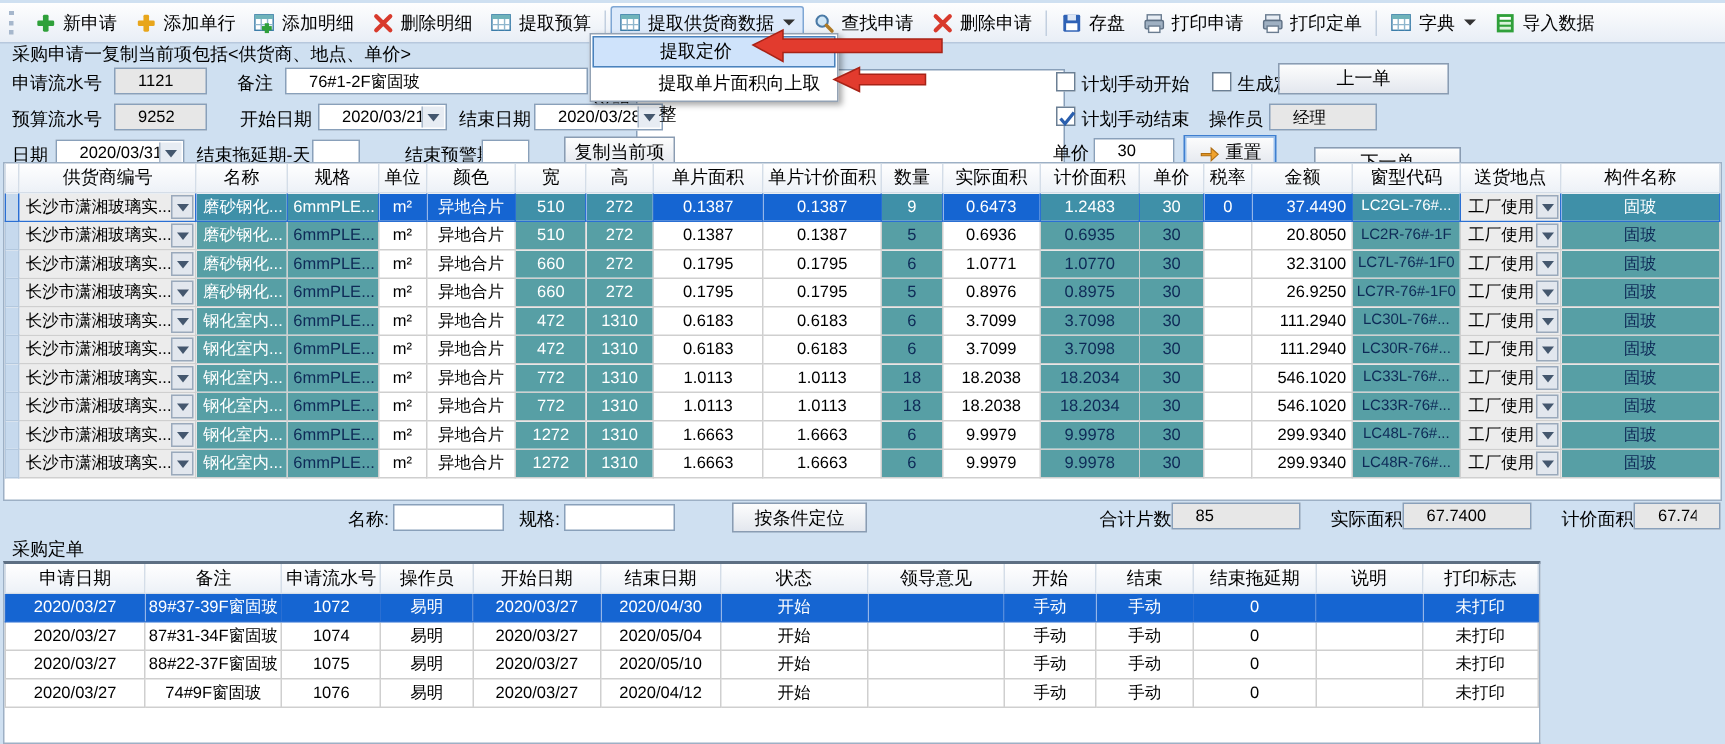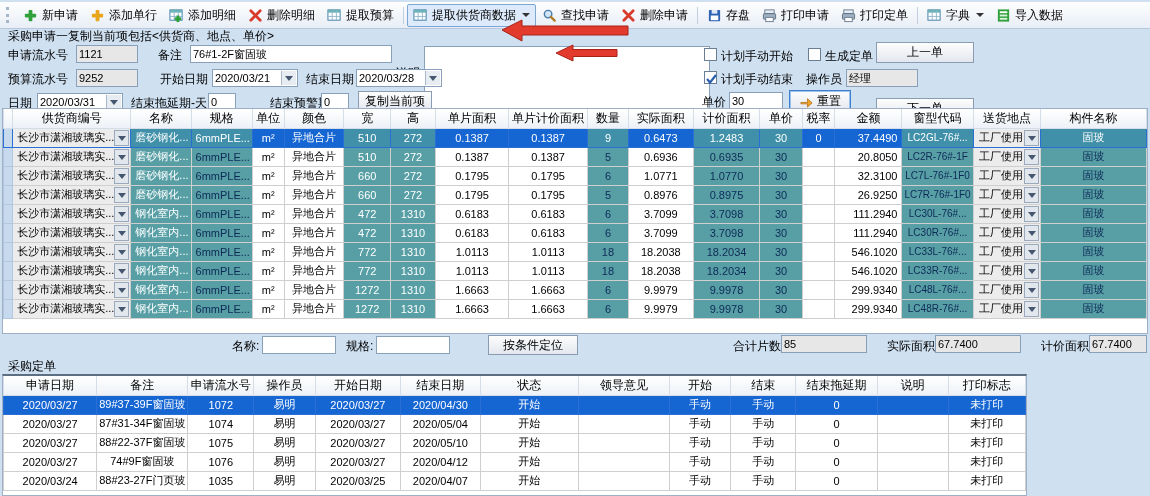--- a/index.html
+++ b/index.html
@@ -15,21 +15,21 @@
           border:1px solid transparent;border-radius:2px;}
   .tb-btn.active{background:#ddeafb;border-color:#7ea6d4;}
   .tb-sep{width:1px;height:17px;background:#c2cfdf;margin:0 3px;}
   .caret{width:0;height:0;border-left:4px solid transparent;border-right:4px solid transparent;
          border-top:4px solid #333;margin-left:2px;}
   .ticon{width:15px;height:15px;flex:0 0 15px;}
 
   
   .lbl{position:absolute;height:14px;line-height:14px;}
   .inp{position:absolute;height:18px;box-sizing:border-box;border:1px solid #89a0ba;background:#fff;
-       font-family:inherit;font-size:11px;padding:0 2px;line-height:16px;}
+       font-family:inherit;font-size:11px;padding:0 15px;line-height:16px;}
   .inp.gray{background:#e7e7e7;}
   .datebox .chevbtn{position:absolute;right:1px;top:1px;bottom:1px;width:14px;background:#e7ecf3;
        border-left:1px solid #aab8c9;}
   .chevbtn::after,.chev::after{content:"";position:absolute;left:50%;top:50%;margin:-2px 0 0 -4px;
        width:0;height:0;border-left:4px solid transparent;border-right:4px solid transparent;border-top:5px solid #44576e;}
   .btn{position:absolute;box-sizing:border-box;background:linear-gradient(#fdfdfd,#e3e7ee);
        border:1px solid #8a9cb2;text-align:center;font-size:12px;display:flex;align-items:center;justify-content:center;gap:3px;}
   .btn.focus{border:1px solid #3f7fd0;outline:1px solid #9cc1ec;outline-offset:-2px;}
   .cb{position:absolute;width:13px;height:13px;box-sizing:border-box;background:#fff;border:1px solid #6b7f94;}
   .cb.checked svg{position:absolute;left:0;top:0;}
@@ -229,21 +229,21 @@
   <div class="inp datebox" style="left:212px;top:69px;width:86px;"><span>2020/03/21</span><span class="chevbtn"></span></div>
   <div class="lbl" style="left:306px;top:72px;">结束日期</div>
   <div class="inp datebox" style="left:356px;top:69px;width:86px;"><span>2020/03/28</span><span class="chevbtn"></span></div>
 
   <div class="lbl" style="left:8px;top:96px;">日期</div>
   <div class="inp datebox" style="left:37px;top:93px;width:86px;"><span>2020/03/31</span><span class="chevbtn"></span></div>
   <div class="lbl" style="left:131px;top:96px;">结束拖延期-天</div>
   <input class="inp" style="left: 208px; top: 93px; width: 28px;" value="0">
   <div class="lbl" style="left:244px;top:96px;margin-left:26px;">结束预警期-天</div>
   <input class="inp" style="left: 321px; top: 93px; width: 28px;" value="0">
-  <div class="btn" style="left:358px;top:91px;width:74px;height:21px;">复制当前项</div>
+  <div class="btn" style="left:376px;top:91px;width:74px;height:21px;">复制当前项</div>
 
   <div class="cb" style="left:704px;top:48px;"></div>
   <div class="lbl" style="left:721px;top:49px;">计划手动开始</div>
   <div class="cb" style="left:808px;top:48px;"></div>
   <div class="lbl" style="left:825px;top:49px;">生成定单</div>
   <div class="cb checked" style="left:704px;top:71px;">
       <svg width="13" height="13" viewBox="0 0 13 13">
         <use href="#i-check"></use>
       </svg>
     </div>
@@ -253,21 +253,21 @@
 
   <div class="lbl" style="left:702px;top:95px;">单价</div>
   <input class="inp" style="left: 729px; top: 92px; width: 54px;" value="30">
   <div class="btn focus" style="left:789px;top:90px;width:62px;height:22px;">
       <svg width="15" height="15" viewBox="0 0 16 16">
         <use href="#i-hand"></use>
       </svg>
       <span>重置</span>
     </div>
 
-  <div class="btn" style="left:876px;top:42px;width:98px;height:21px;">上一单</div>
+  <div class="btn" style="left:852px;top:42px;width:114px;height:21px;">上一单</div>
   <div class="btn" style="left:876px;top:98px;width:98px;height:21px;">下一单</div>
 
   <div class="gridwrap" style="left:2px;top:108px;width:1146px;height:226px;">
     <table id="grid1">
       <colgroup>
         <col style="width:10px">
           <col style="width:116px">
           <col style="width:57px">
           <col style="width:44px">
         <col style="width:33px">
@@ -626,38 +626,27 @@
       <td>2020/03/27</td>
       <td>2020/04/12</td>
       <td>开始</td>
       <td></td>
       <td>手动</td>
       <td>手动</td>
       <td>0</td>
       <td></td>
       <td>未打印</td>
     </tr>
-          <tr>
-      <td>2020/03/24</td>
-      <td>88#23-27F门页玻</td>
-      <td>1035</td>
-      <td>易明</td>
-      <td>2020/03/25</td>
-      <td>2020/04/07</td>
-      <td>开始</td>
-      <td></td>
-      <td>手动</td>
-      <td>手动</td>
-      <td>0</td>
-      <td></td>
-      <td>未打印</td>
-    </tr>
         </tbody>
     </table>
   </div>
 
+  <div class="menu">
+    <div class="menu-item selected">提取定价</div>
+    <div class="menu-item">提取单片面积向上取整</div>
+  </div>
 
   <svg class="annot" width="700" height="80">
     <polygon points="502,30 522,20 522,26 628,26 628,35 522,35 522,41" fill="#e23b2e" stroke="#a82317" stroke-width="1"></polygon>
     <polygon points="556,53 573,45 573,49.5 617,49.5 617,56.5 573,56.5 573,61" fill="#e23b2e" stroke="#a82317" stroke-width="1"></polygon>
   </svg>
 
 </div>
 
 </body></html>

